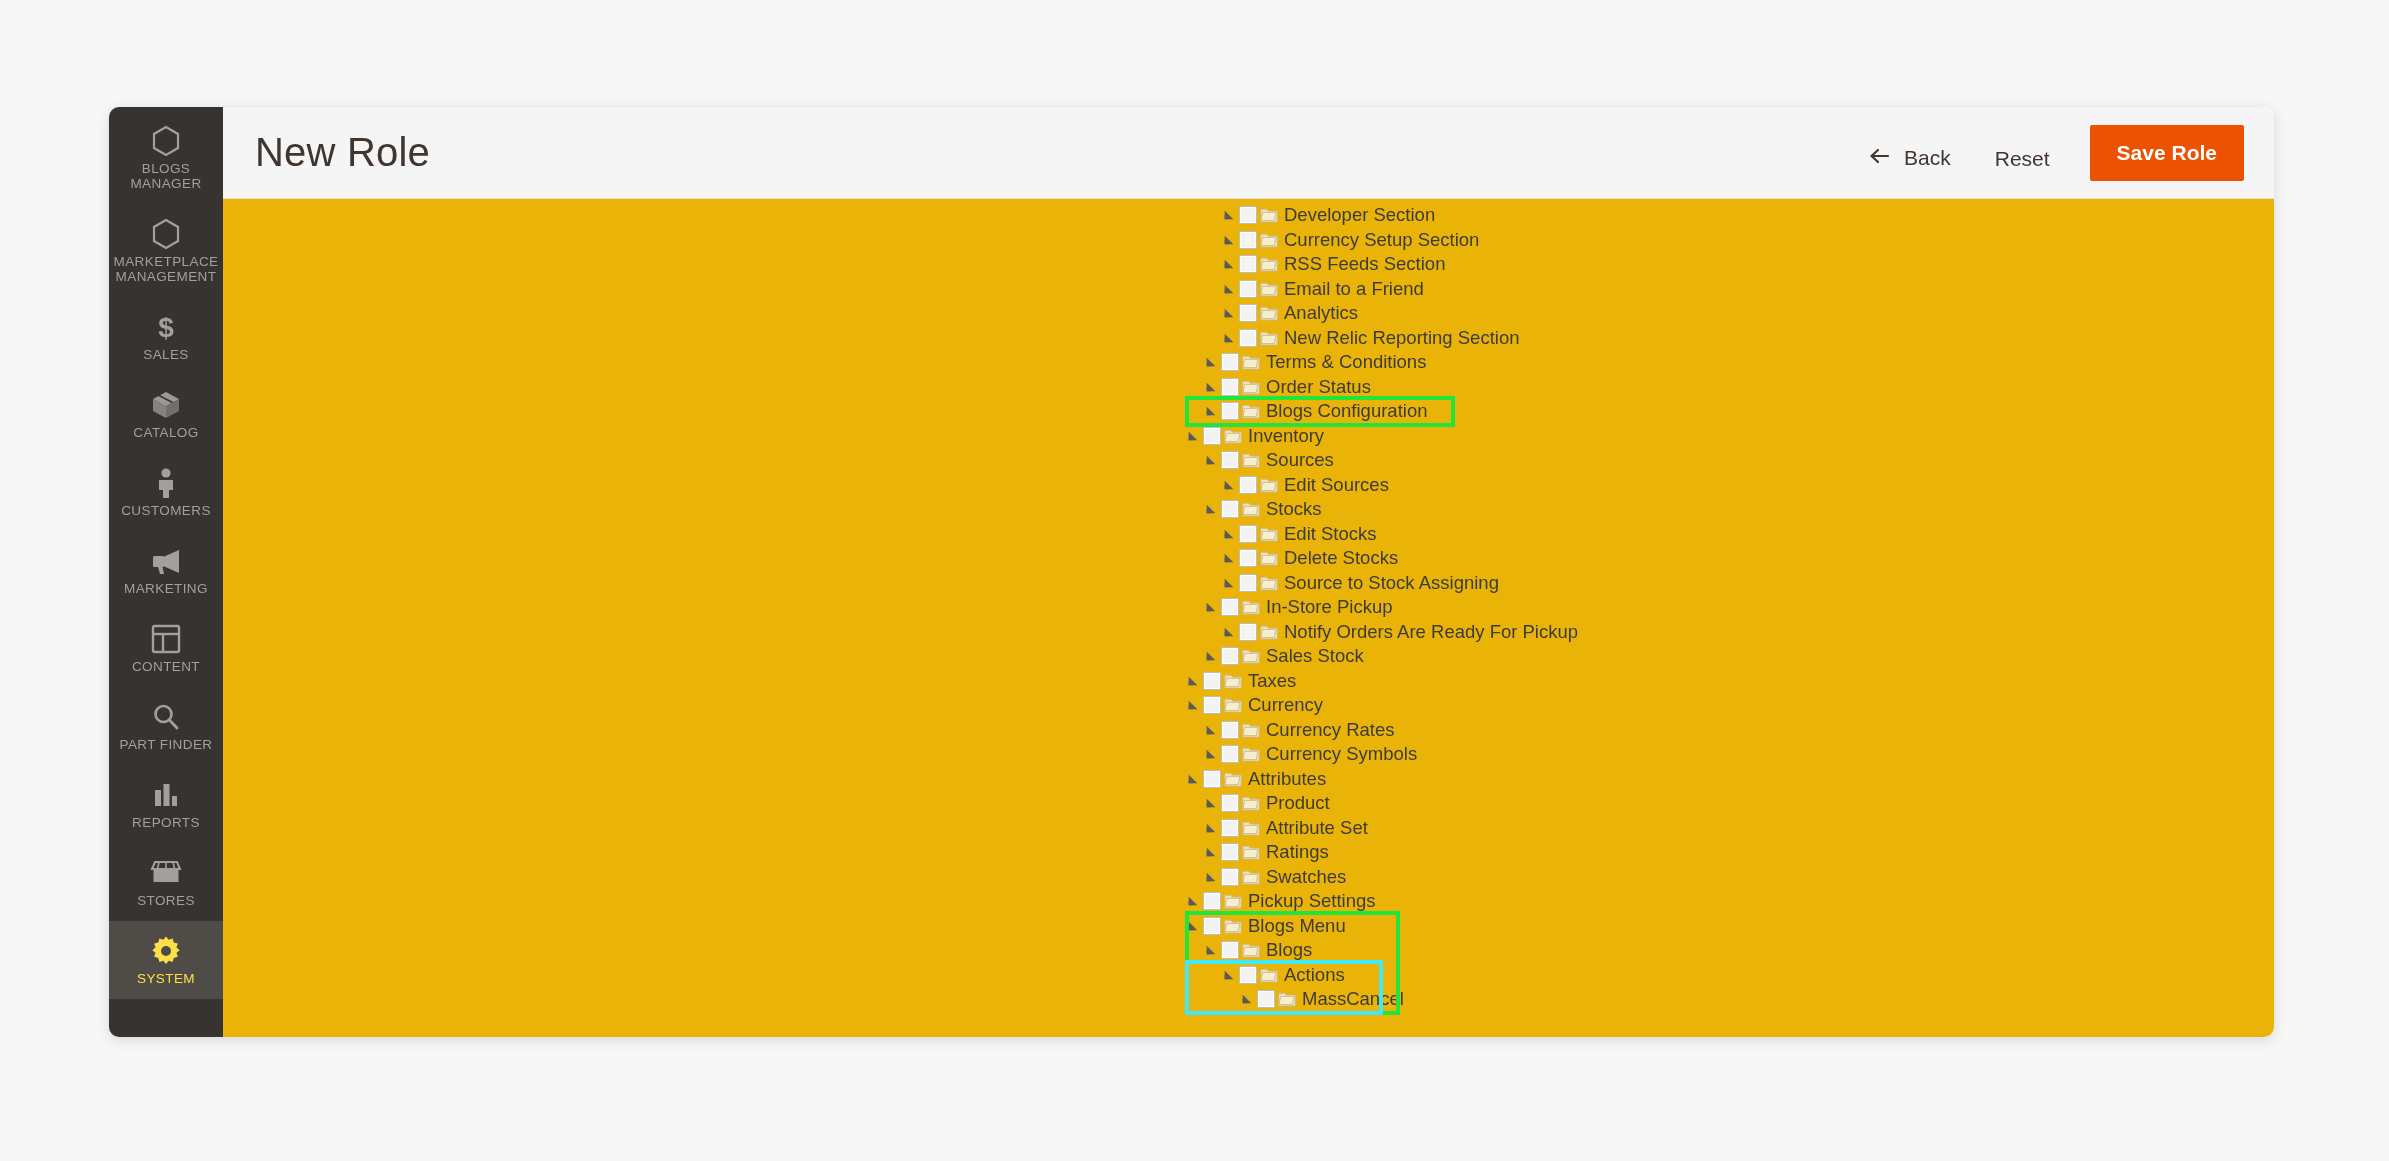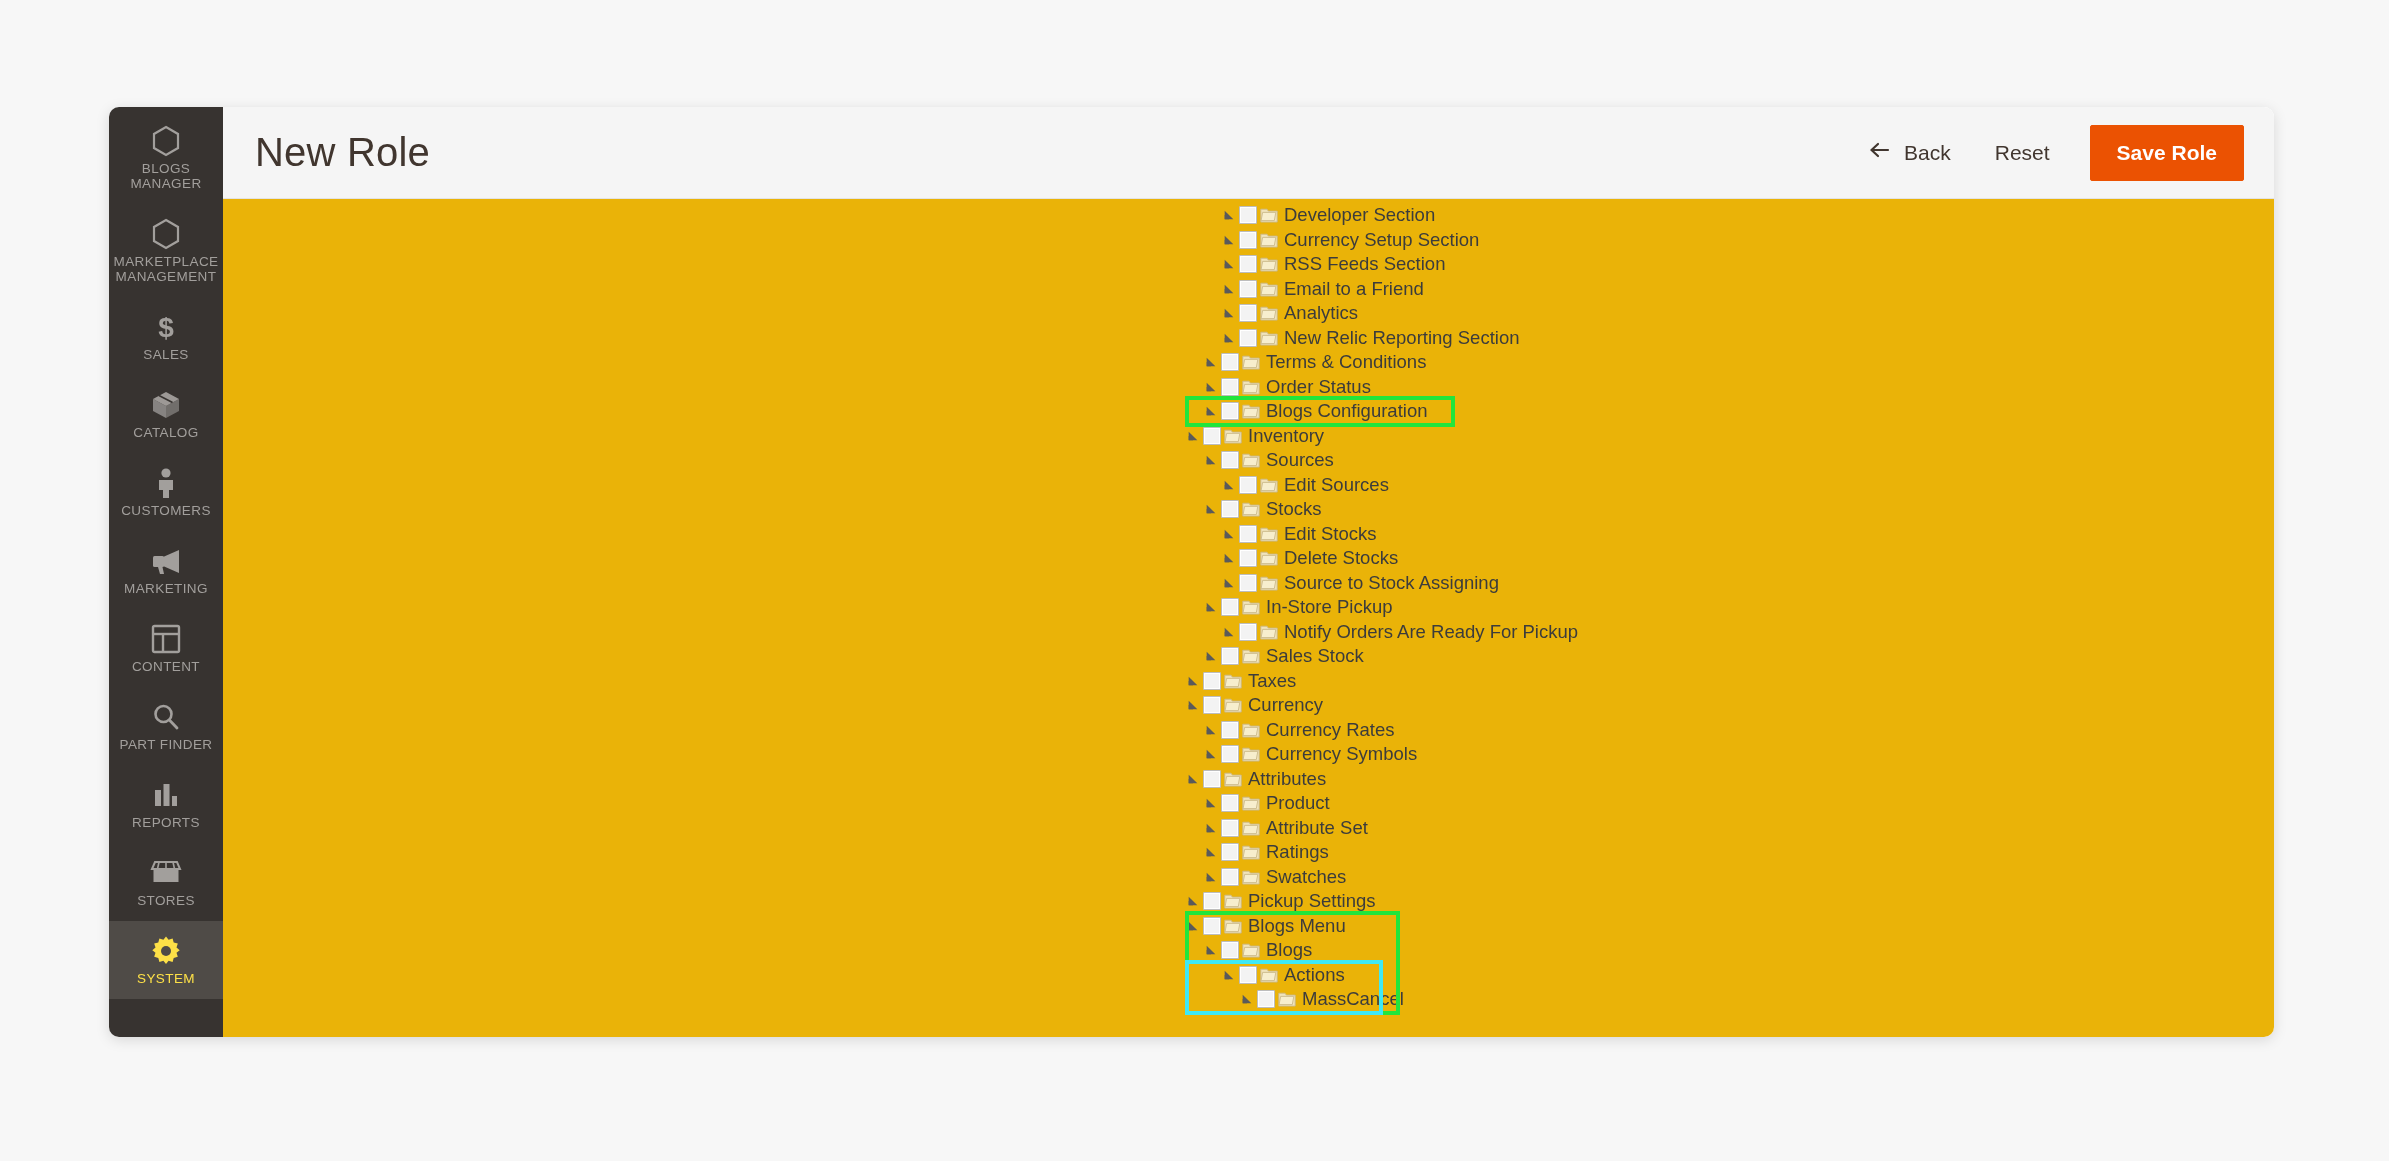--- a/index.html
+++ b/index.html
@@ -90,21 +90,21 @@
   }
   #page-title {
     font-size: 40px;
     font-weight: 400;
     color: #41362f;
     letter-spacing: 0.2px;
     flex: 1 1 auto;
   }
   .hdr-actions {
     display: flex;
-    align-items: center;
+    align-items: flex-end;
     gap: 0px;
   }
   .btn-link {
     font-size: 21px;
     color: #41362f;
     background: none;
     border: none;
     cursor: pointer;
     padding: 10px 22px;
     font-family: inherit;

